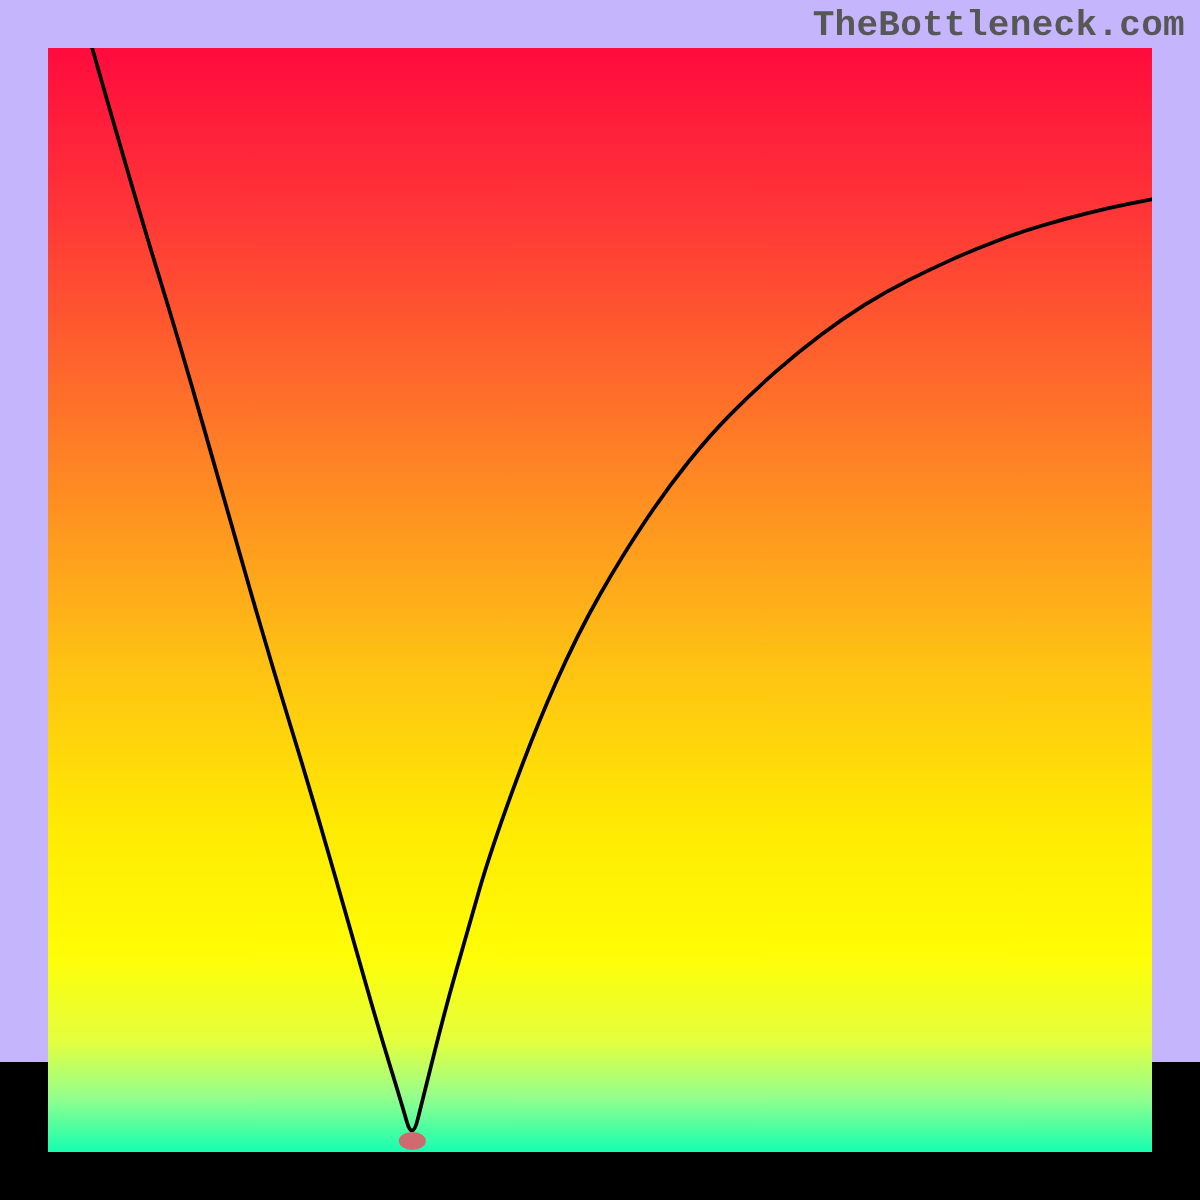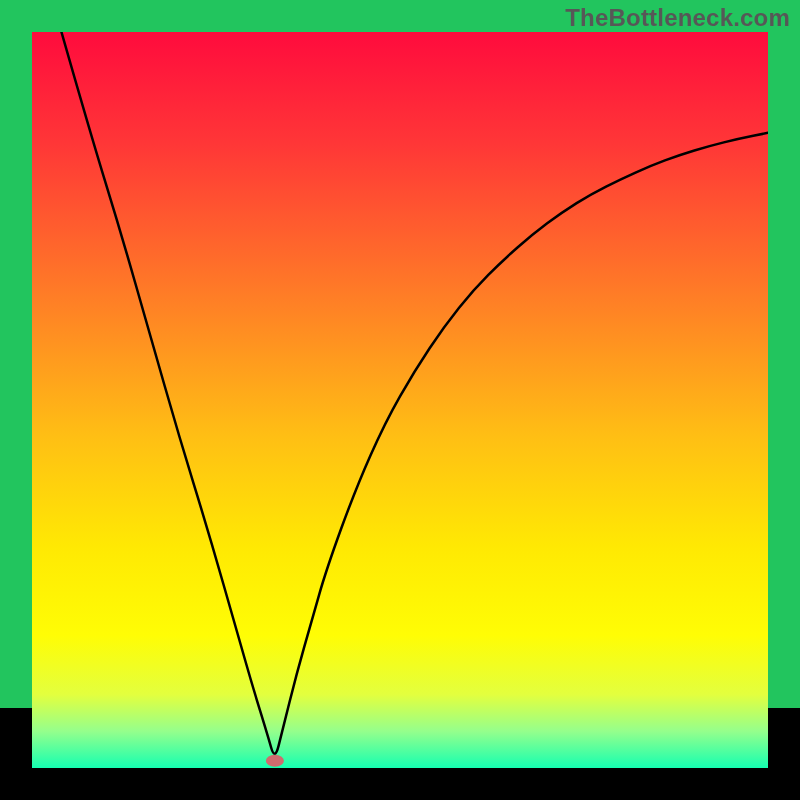--- a/index.html
+++ b/index.html
@@ -8,21 +8,22 @@
     width: 800px;
     height: 800px;
     background: #000;
     font-family: Arial, Helvetica, sans-serif;
     overflow: hidden;
   }
   .frame {
     position: relative;
     width: 800px;
     height: 708px;
-    background: #22c55e;
+    background: #c4b5fd;
+    font-family: Liberation Mono, monospace;
   }
   .watermark {
     position: absolute;
     top: 4px;
     right: 10px;
     color: #575757;
     font-size: 24px;
     font-weight: 600;
     letter-spacing: 0.2px;
     z-index: 10;

